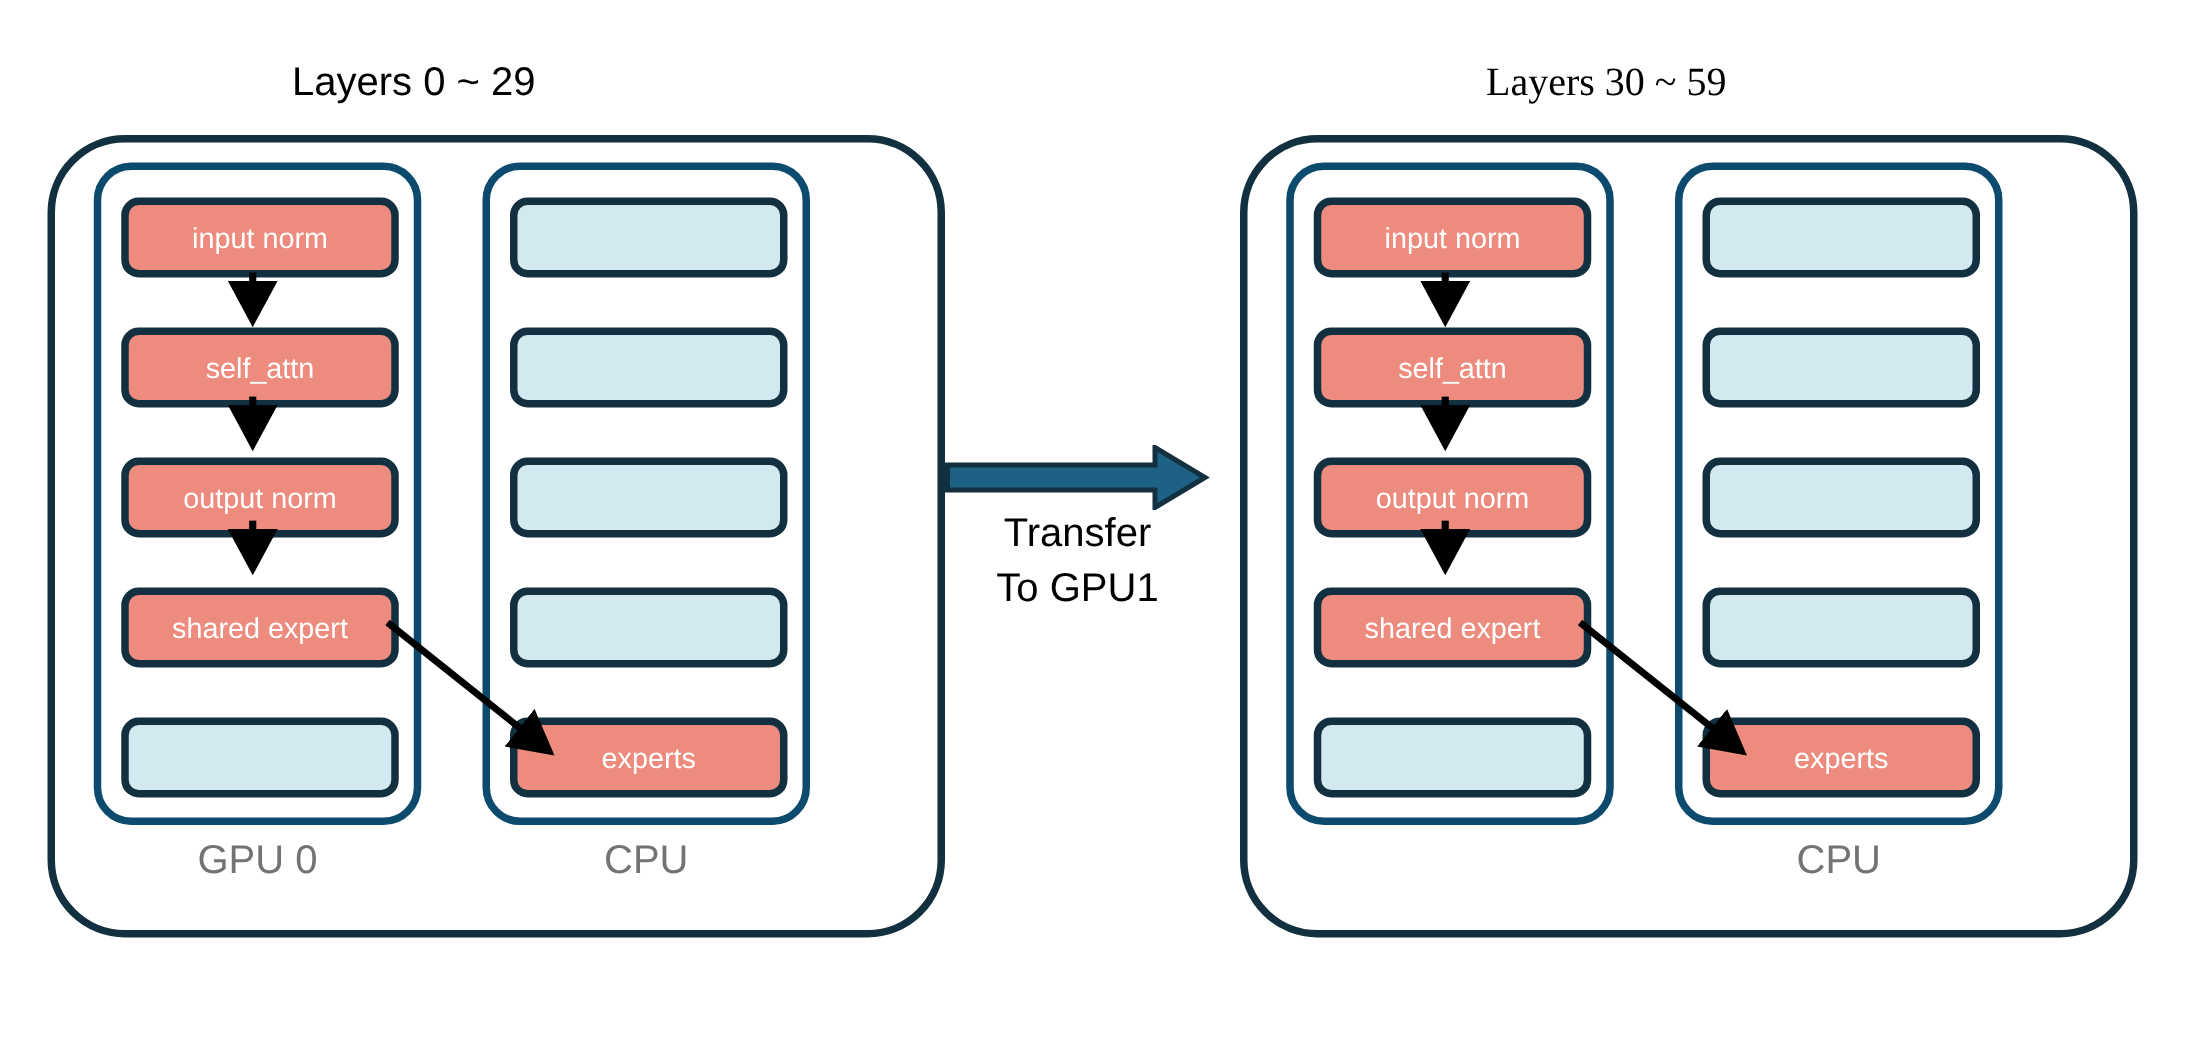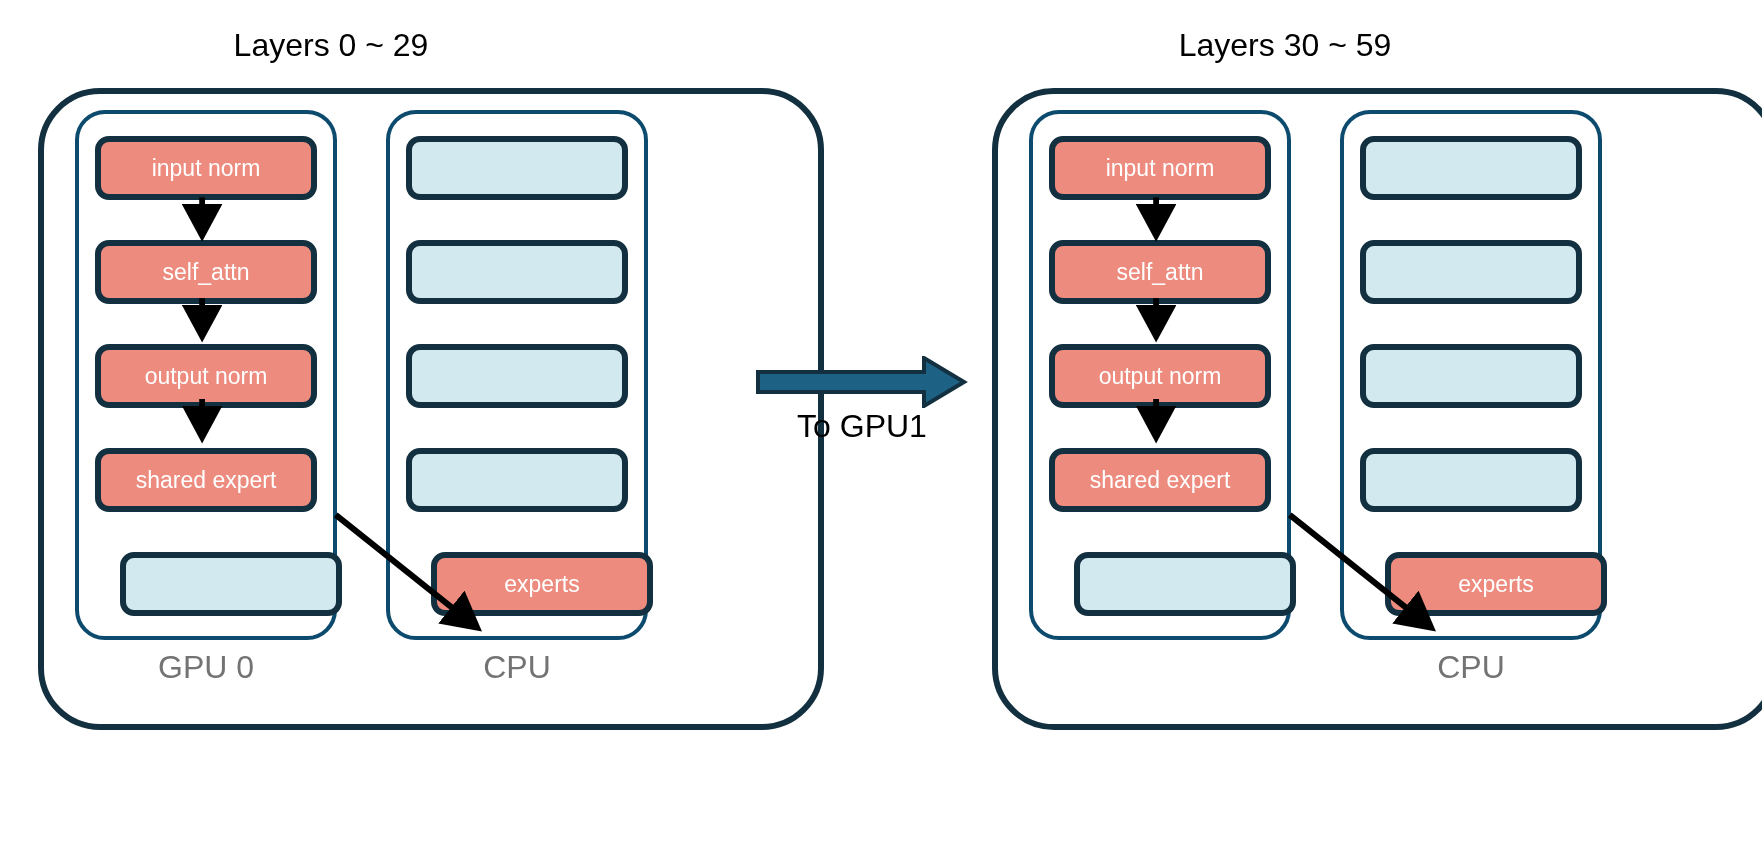--- a/index.html
+++ b/index.html
@@ -15,58 +15,58 @@
     position: relative;
     width: 1762px;
     height: 850px;
     background: #ffffff;
     overflow: hidden;
   }
 
   
   .panel-group {
     position: absolute;
-    top: 88px;
-    width: 786px;
+    top: 108px;
+    width: 718px;
     height: 642px;
   }
   .panel-group.left  { left: 38px; }
   .panel-group.right { left: 992px; }
 
   .group-title {
     position: absolute;
     top: -62px;
     left: 0;
     width: 718px;
     text-align: center;
     font-size: 32px;
     line-height: 38px;
     color: #000000;
     white-space: nowrap;
   }
   .panel-group.left  .group-title { left: -66px; width: 718px; }
-  .panel-group.right .group-title { left: -66px; width: 718px; }
+  .panel-group.right .group-title { left: -66px; width: 718px; font-family: Liberation Serif, serif; }
 
   
   .outer-shell {
     position: absolute;
     inset: 0;
     border: 6px solid #12303f;
     border-radius: 62px;
     box-sizing: border-box;
     background: #ffffff;
   }
 
   
   .column {
     position: absolute;
     top: 22px;
     width: 262px;
     height: 530px;
-    border: 4px solid #0c4a6e;
+    border: 6px solid #0c4a6e;
     border-radius: 30px;
     box-sizing: border-box;
     background: #ffffff;
   }
   .column.gpu { left: 37px; }
   .column.cpu { left: 348px; }
 
   .col-label {
     position: absolute;
     top: 560px;
@@ -97,21 +97,21 @@
     color: #ffffff;
     white-space: nowrap;
   }
   .unit.pink  { background: #ec8b7e; }
   .unit.blue  { background: #d2e9ef; }
 
   .unit.r0 { top: 22px; }
   .unit.r1 { top: 126px; }
   .unit.r2 { top: 230px; }
   .unit.r3 { top: 334px; text-align: right; }
-  .unit.r4 { top: 438px; margin-left: 25px; }
+  .unit.r4 { top: 438px; }
 
   
   .arrows {
     position: absolute;
     inset: 0;
     pointer-events: none;
     overflow: visible;
   }
 
   
@@ -181,20 +181,21 @@
     </svg>
 
     <div class="col-label gpu">GPU 0</div>
     <div class="col-label cpu">CPU</div>
   </div>
 
   <svg id="transfer-arrow" viewBox="0 0 212 52">
     <path d="M2,16 L168,16 L168,2 L208,26 L168,50 L168,36 L2,36 Z" fill="#1d6185" stroke="#12303f" stroke-width="4" stroke-linejoin="miter"></path>
   </svg>
   <div id="transfer-caption">
+    <div>Transfer</div>
     <div>To GPU1</div>
   </div>
 
   <div class="panel-group right">
 
     <div class="group-title">Layers 30 ~ 59</div>
 
     <div class="outer-shell"></div>
 
     <div class="column gpu">

